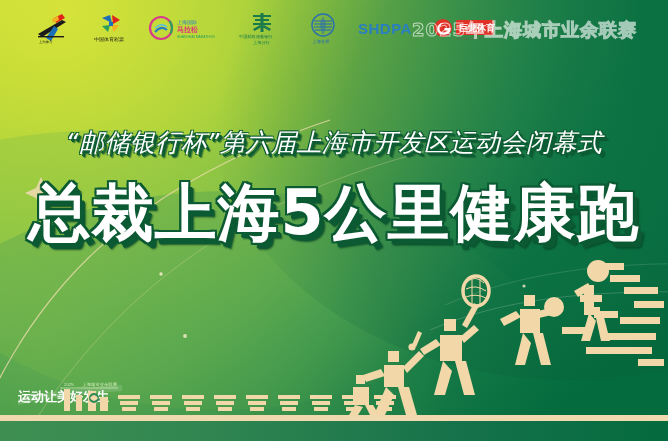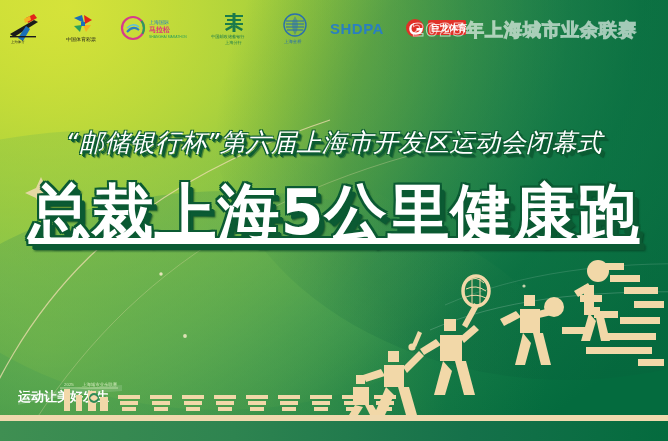--- a/index.html
+++ b/index.html
@@ -27,21 +27,21 @@
   .sweep4{
     left:-120px;bottom:-180px;width:700px;height:430px;border-radius:50%;
     background:radial-gradient(circle at 40% 30%, rgba(78,160,84,.45) 0%, rgba(58,140,78,.22) 50%, rgba(58,140,78,0) 76%);
   }
 
   
   .arcs{position:absolute;inset:0;pointer-events:none;}
 
   
   .logobar{position:absolute;left:0;top:0;width:668px;height:58px;display:flex;align-items:center;}
-  .logos{display:flex;align-items:center;gap:14px;padding-left:4px;}
+  .logos{display:flex;align-items:center;gap:14px;padding-left:32px;}
   .logo{display:flex;align-items:center;height:40px;}
 
   .event-tag{
     position:absolute;right:31px;top:18px;
     font-size:18px;font-weight:bold;letter-spacing:1px;
     color:transparent;
     -webkit-text-stroke:1px rgba(255,255,255,.62);
     text-stroke:1px rgba(255,255,255,.62);
     font-family:"DejaVu Sans","Liberation Sans",sans-serif;
   }
@@ -58,21 +58,20 @@
   }
   .maintitle{
     position:absolute;left:0;right:0;top:182px;text-align:center;
     font-size:62px;font-weight:bold;color:#ffffff;
     letter-spacing:1px;white-space:nowrap;line-height:1;
     font-family:"DejaVu Sans","Liberation Sans",sans-serif;
     text-shadow:
       -2px 0 0 #0b5a33, 2px 0 0 #0b5a33, 0 -2px 0 #0b5a33, 0 2px 0 #0b5a33,
       -2px -2px 0 #0b5a33, 2px -2px 0 #0b5a33, -2px 2px 0 #0b5a33, 2px 2px 0 #0b5a33,
       4px 5px 0 #0b5a33, 5px 6px 0 #0b5a33, 6px 7px 2px rgba(6,60,34,.75);
-    text-decoration: underline;
   }
 
   
   .slogan{position:absolute;left:16px;bottom:34px;width:110px;height:30px;}
 
   
   .baseline{position:absolute;left:0;bottom:20px;width:668px;height:6px;background:#f0d9ae;}
   .lowerband{position:absolute;left:0;bottom:0;width:668px;height:20px;
     background:linear-gradient(90deg,#3f8f52 0%,#2e8450 35%,#15714a 70%,#046b3e 100%);}
   .athletes{position:absolute;right:0;bottom:26px;width:320px;height:160px;pointer-events:none;}

